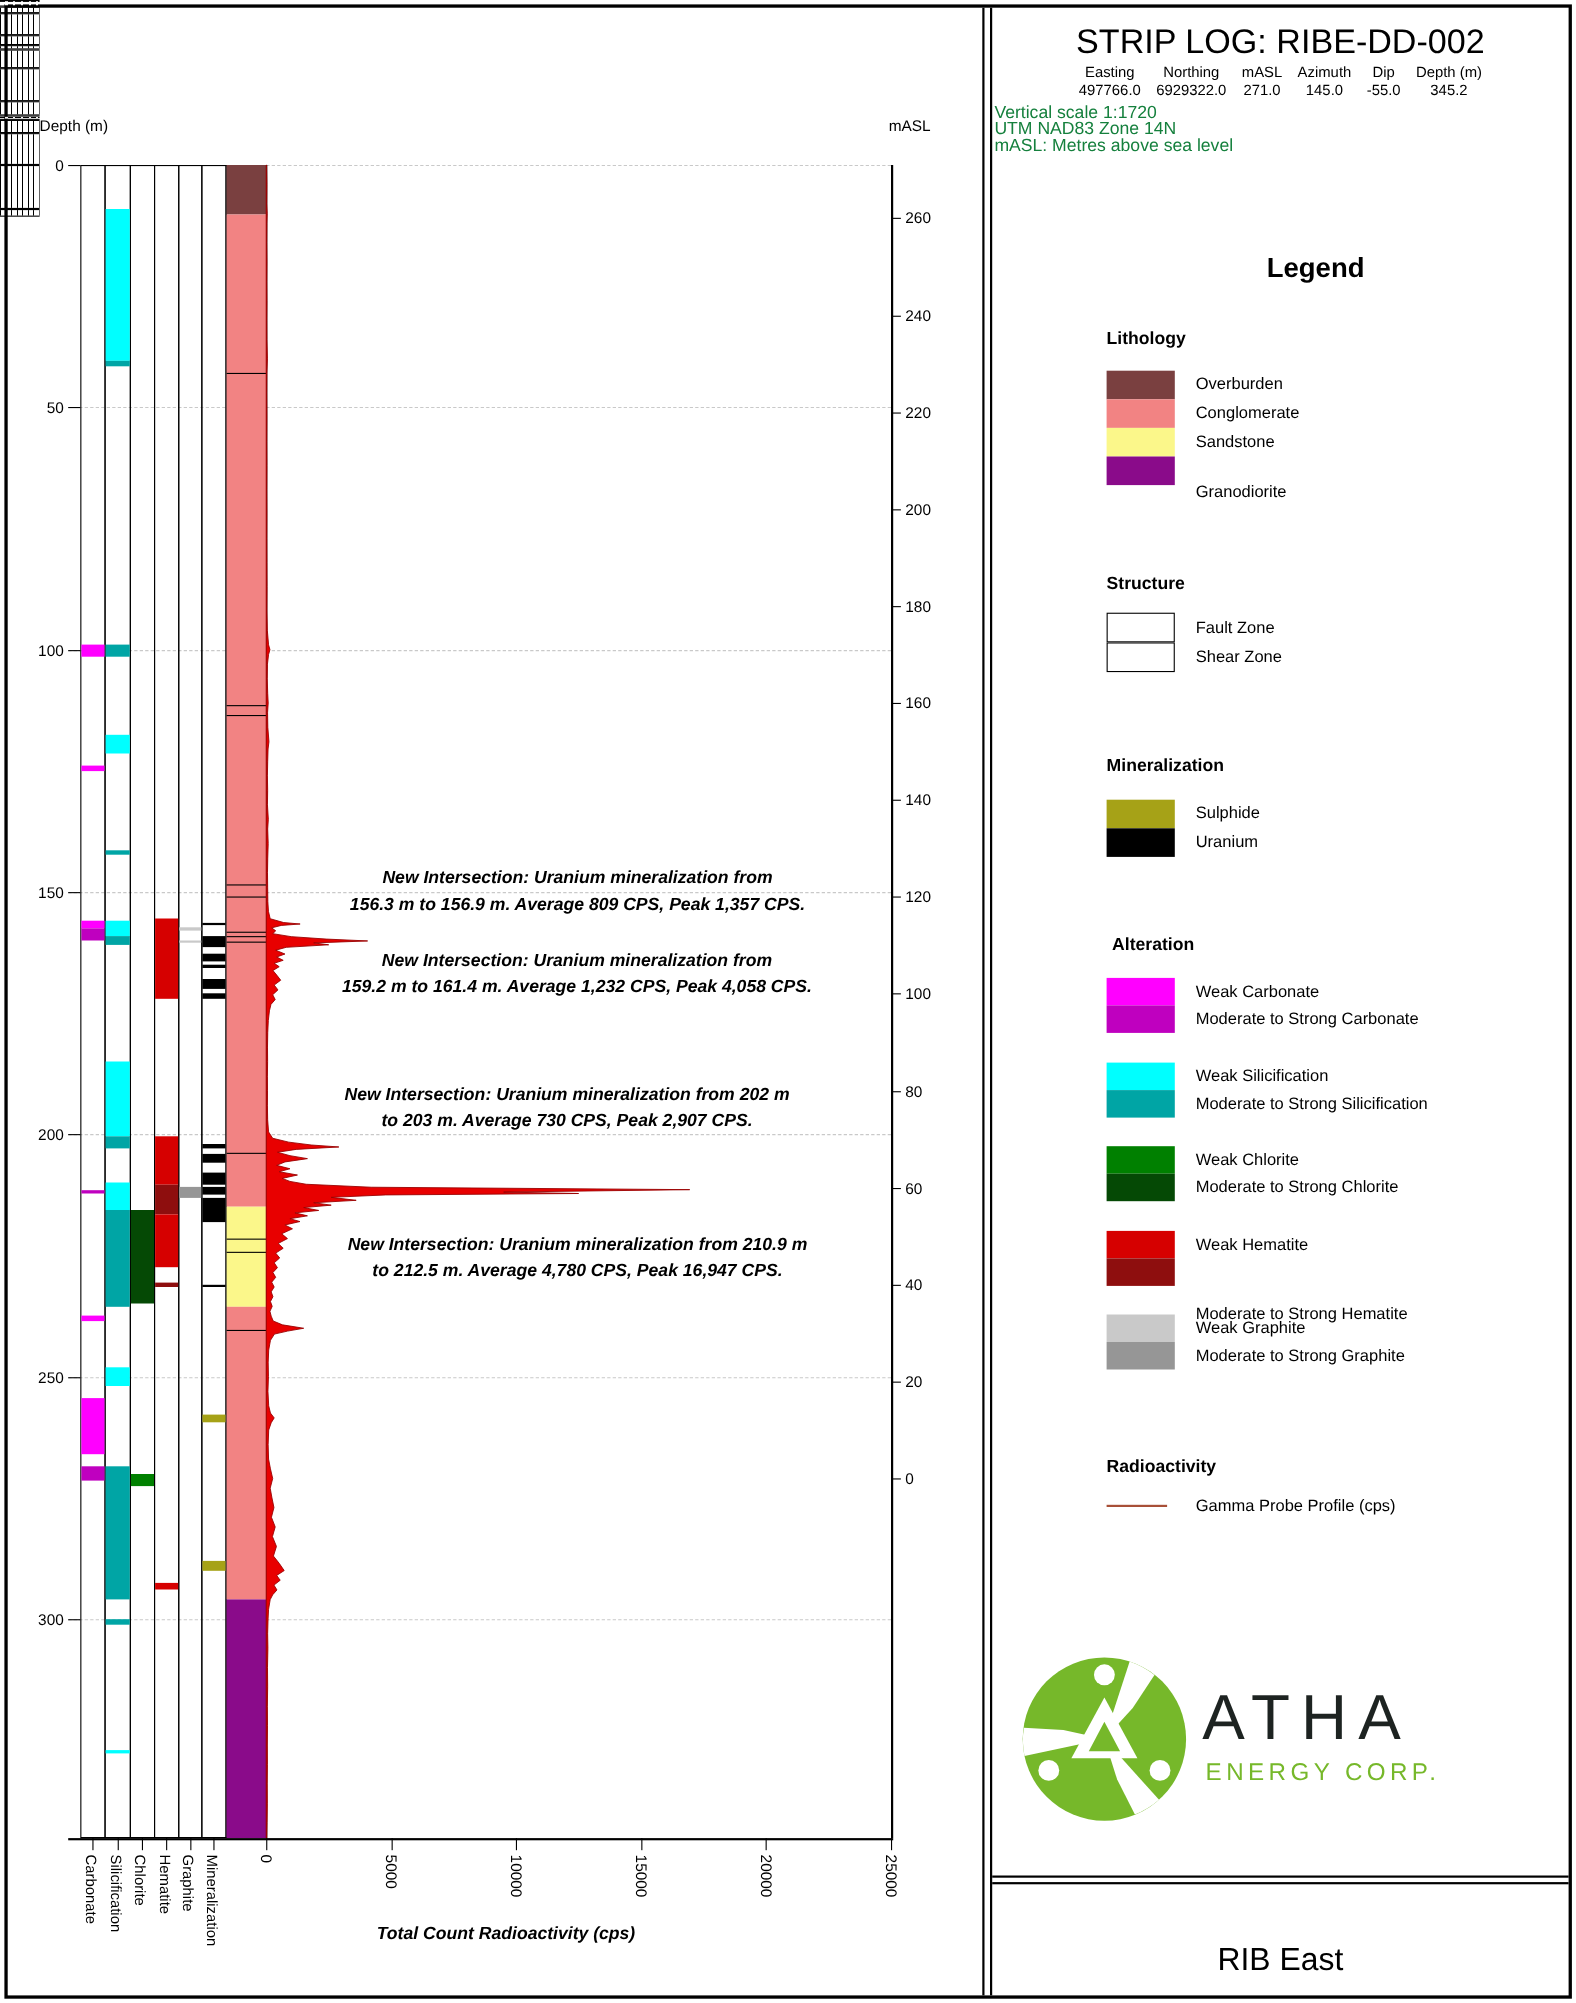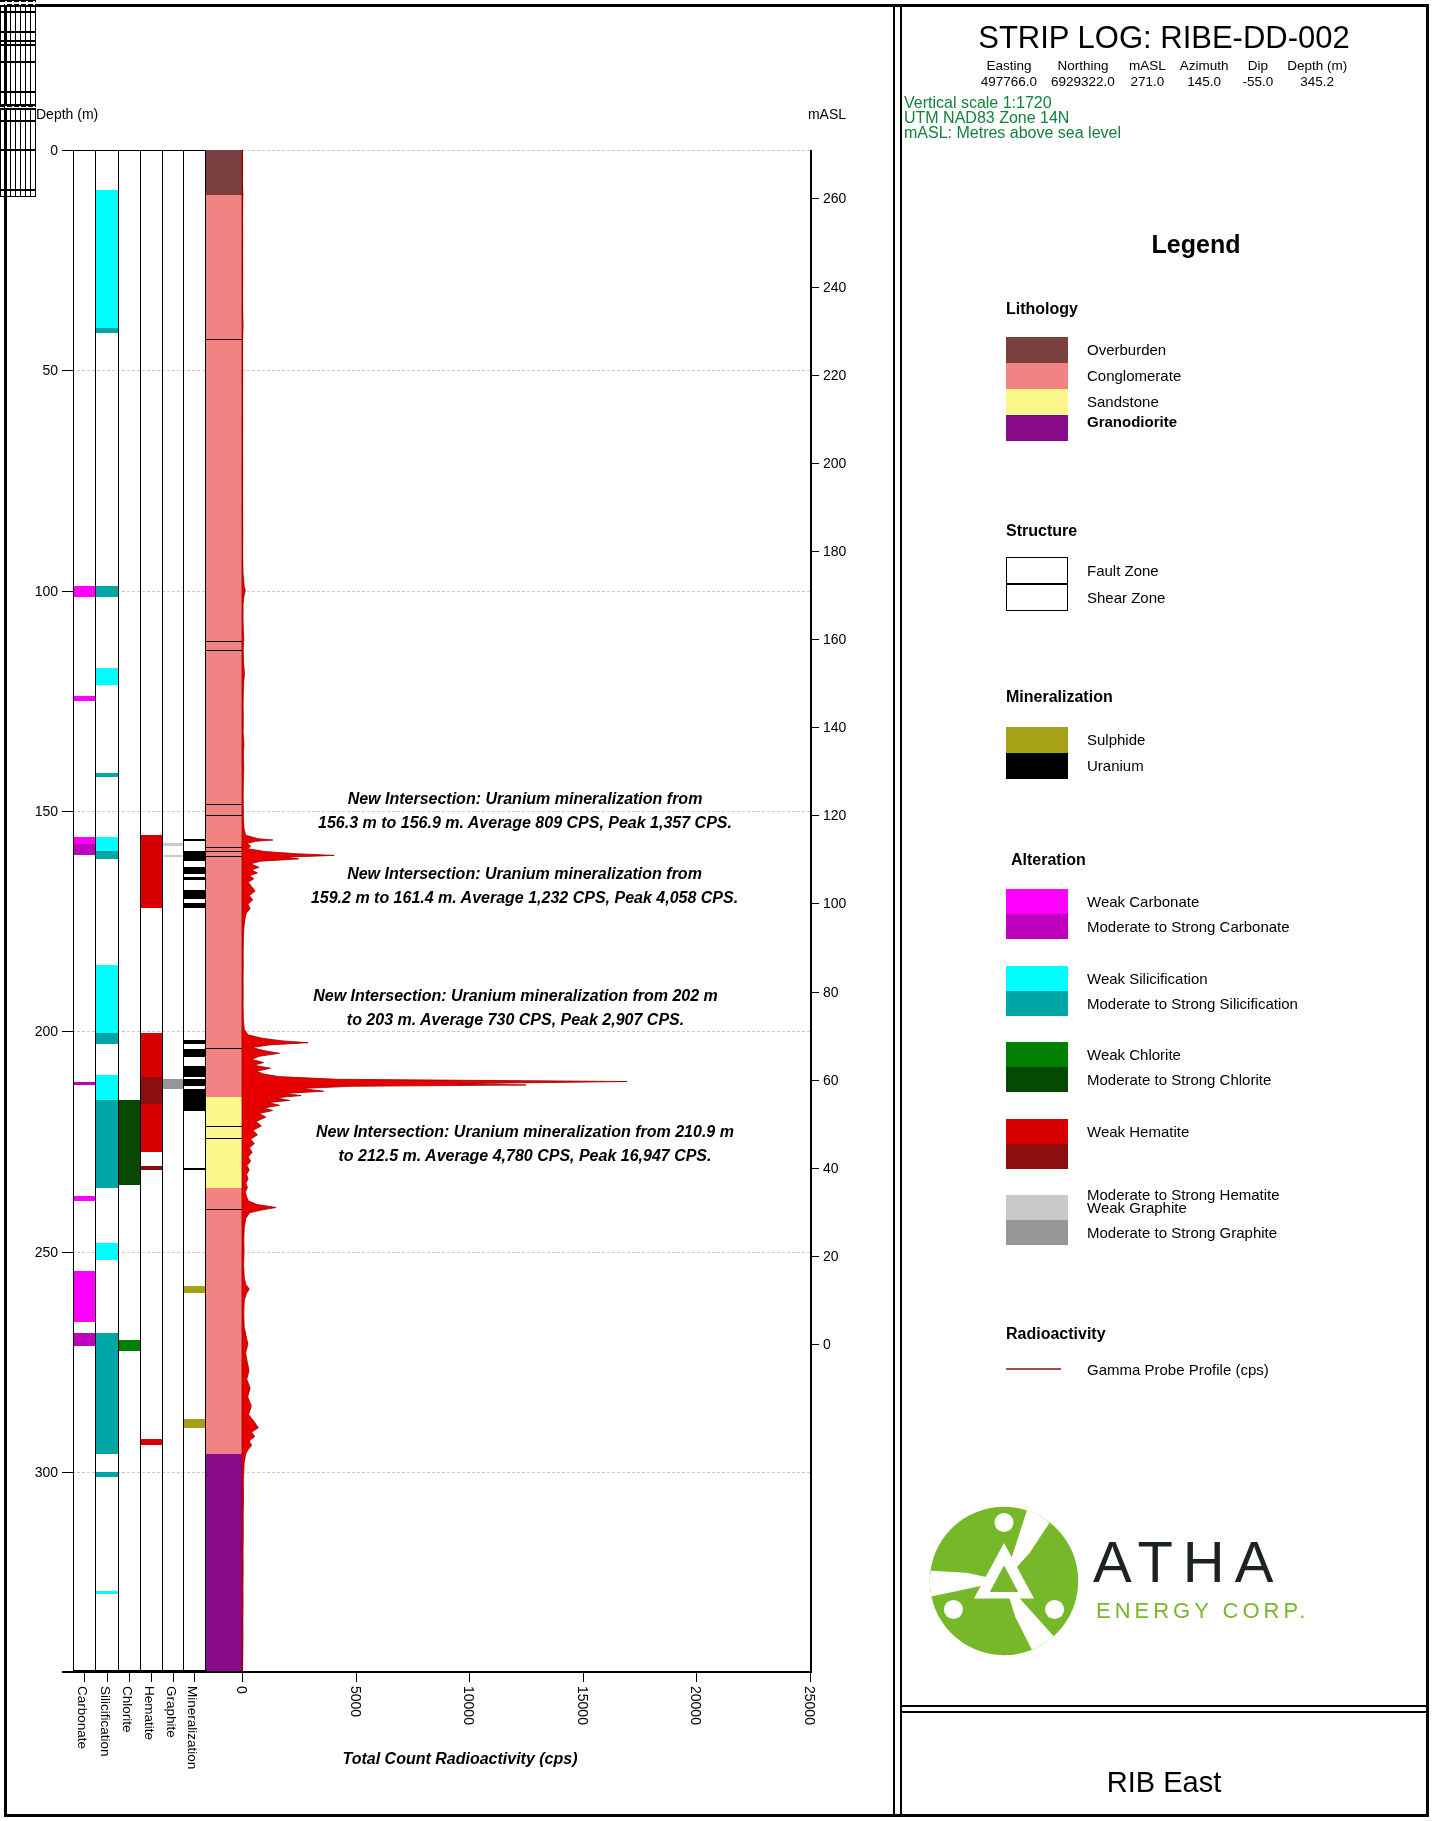--- a/index.html
+++ b/index.html
@@ -232,21 +232,21 @@
   <div class="abs" style="left:903px;top:230px;width:522px;text-align:center;font-size:25px;font-weight:bold;padding-left:32px;">Legend</div>
   <div id="legend" class="abs" style="left:0;top:0;width:1433px;height:1418px;pointer-events:none;">
       <div class="sectionhead" style="left: 1006px; top: 300px;">Lithology</div>
       <div class="swatch" style="left: 1006px; top: 337px; width: 62px; height: 26px; background: rgb(122, 64, 64);"></div>
       <div class="legendlabel" style="left: 1087px; top: 337px; height: 26px; line-height: 26px;">Overburden</div>
       <div class="swatch" style="left: 1006px; top: 363px; width: 62px; height: 26px; background: rgb(242, 131, 131);"></div>
       <div class="legendlabel" style="left: 1087px; top: 363px; height: 26px; line-height: 26px;">Conglomerate</div>
       <div class="swatch" style="left: 1006px; top: 389px; width: 62px; height: 26px; background: rgb(251, 247, 138);"></div>
       <div class="legendlabel" style="left: 1087px; top: 389px; height: 26px; line-height: 26px;">Sandstone</div>
       <div class="swatch" style="left: 1006px; top: 415px; width: 62px; height: 26px; background: rgb(138, 11, 138);"></div>
-      <div class="legendlabel" style="left: 1087px; top: 409px; height: 26px; line-height: 26px; font-weight: bold;">Granodiorite</div>
+      <div class="legendlabel" style="left: 1087px; top: 435px; height: 26px; line-height: 26px;">Granodiorite</div>
       <div class="sectionhead" style="left: 1006px; top: 522px;">Structure</div>
       <div class="swatch fault" style="left: 1006px; top: 557px; width: 62px; height: 27px; background: rgb(255, 255, 255); border: 1px solid rgb(0, 0, 0); box-sizing: border-box;"></div>
       <div class="legendlabel" style="left: 1087px; top: 557px; height: 27px; line-height: 27px;">Fault Zone</div>
       <div class="swatch shear" style="left: 1006px; top: 584px; width: 62px; height: 27px; background: rgb(255, 255, 255); border: 1px solid rgb(0, 0, 0); box-sizing: border-box;"></div>
       <div class="legendlabel" style="left: 1087px; top: 584px; height: 27px; line-height: 27px;">Shear Zone</div>
       <div class="sectionhead" style="left: 1006px; top: 688px;">Mineralization</div>
       <div class="swatch" style="left: 1006px; top: 727px; width: 62px; height: 26px; background: rgb(166, 162, 23);"></div>
       <div class="legendlabel" style="left: 1087px; top: 727px; height: 26px; line-height: 26px;">Sulphide</div>
       <div class="swatch" style="left: 1006px; top: 753px; width: 62px; height: 26px; background: rgb(0, 0, 0);"></div>
       <div class="legendlabel" style="left: 1087px; top: 753px; height: 26px; line-height: 26px;">Uranium</div>

